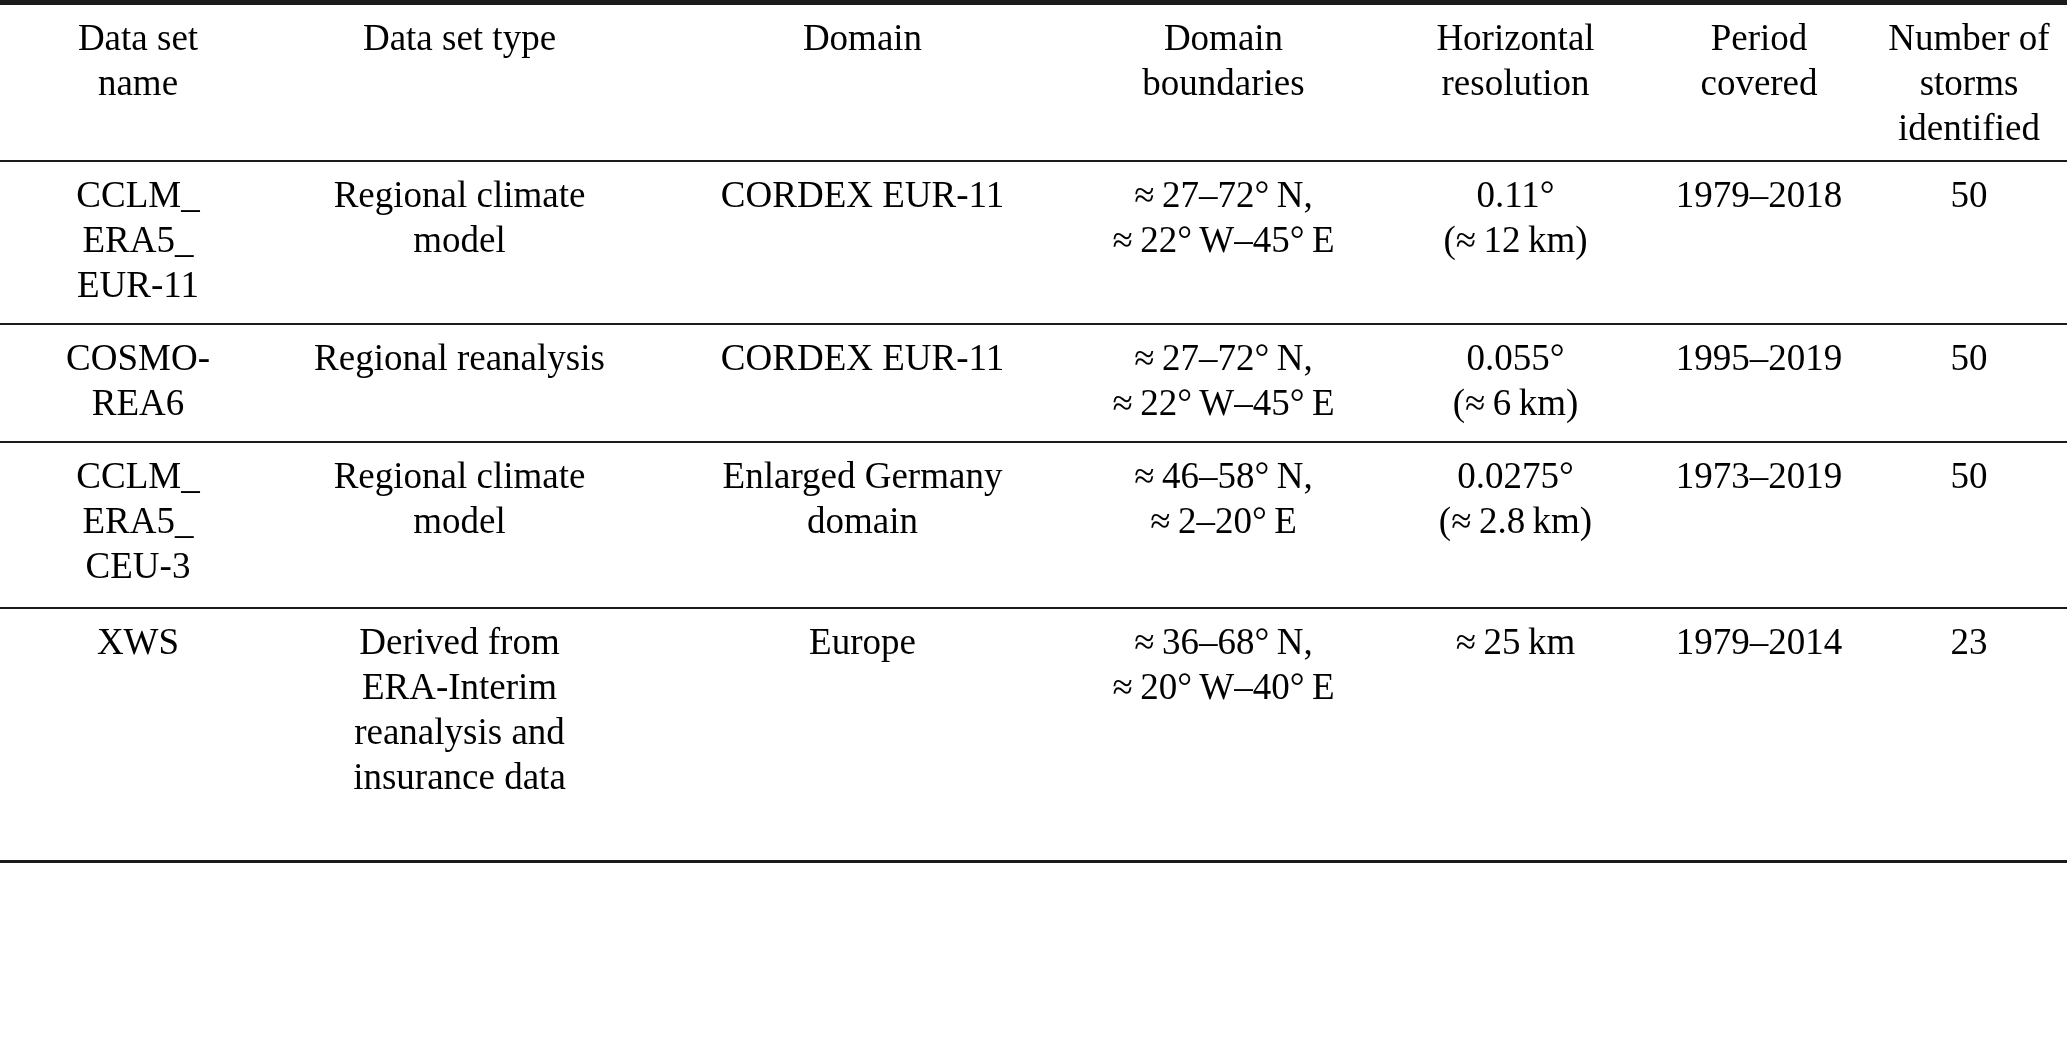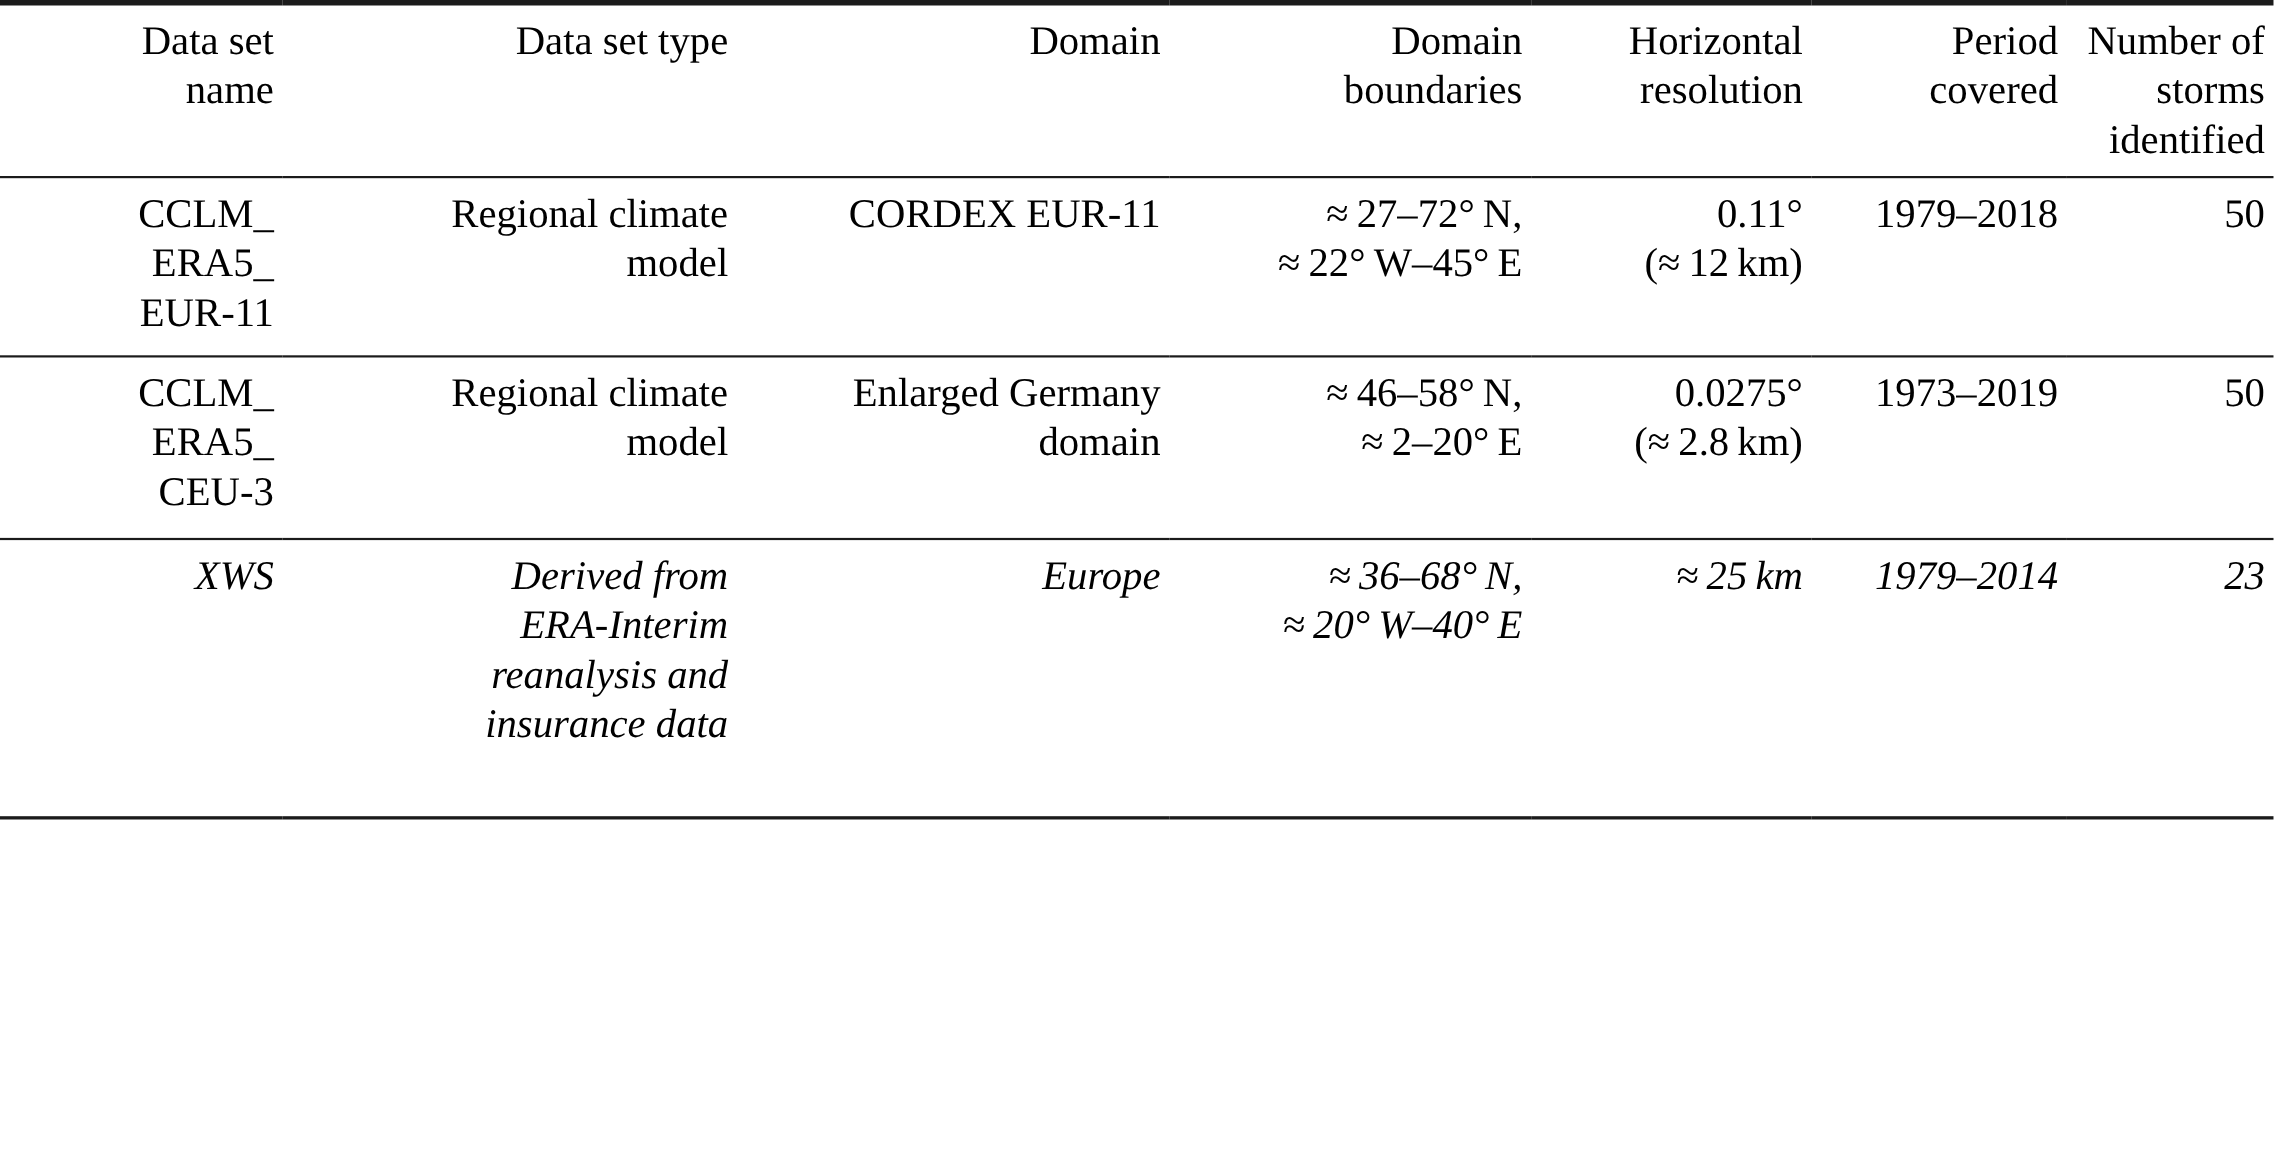--- a/index.html
+++ b/index.html
@@ -17,21 +17,21 @@
   table.datasets {
     border-collapse: collapse;
     table-layout: fixed;
     width: 2067px;
     border-top: 5px solid #1b1b1b;
     border-bottom: 3px solid #1b1b1b;
   }
   table.datasets th,
   table.datasets td {
     vertical-align: top;
-    text-align: right;
+    text-align: center;
     font-weight: normal;
     font-size: 37px;
     line-height: 45px;
     white-space: pre-line;
     padding: 10px 8px 0 0;
     overflow: hidden;
   }
   table.datasets th:first-child,
   table.datasets td:first-child {
     padding-left: 27px;
@@ -49,21 +49,21 @@
   col.c4 { width: 329px; }
   col.c5 { width: 255px; }
   col.c6 { width: 232px; }
   col.c7 { width: 188px; }
   
   tr.hrow { height: 158px; }
   tr.r0 { height: 116px; }
   tr.r1 { height: 163px; }
   tr.r2 { height: 118px; }
   tr.r3 { height: 166px; }
-  tr.r4 { height: 254px; font-style: italic; }
+  tr.r4 { height: 254px; }
   tr.r5 { height: 114px; }
 </style>
 </head>
 <body>
 
 <table class="datasets">
   <colgroup>
     <col class="c1">
       <col class="c2">
       <col class="c3">
@@ -97,20 +97,32 @@
       <td>Regional climate
 model</td>
       <td>CORDEX EUR-11</td>
       <td>≈ 27–72° N,
 ≈ 22° W–45° E</td>
       <td>0.11°
 (≈ 12 km)</td>
       <td>1979–2018</td>
       <td>50</td>
     </tr>
+    <tr class="r2">
+      <td>COSMO-
+REA6</td>
+      <td>Regional reanalysis</td>
+      <td>CORDEX EUR-11</td>
+      <td>≈ 27–72° N,
+≈ 22° W–45° E</td>
+      <td>0.055°
+(≈ 6 km)</td>
+      <td>1995–2019</td>
+      <td>50</td>
+    </tr>
     <tr class="r3">
       <td>CCLM_
 ERA5_
 CEU-3</td>
       <td>Regional climate
 model</td>
       <td>Enlarged Germany
 domain</td>
       <td>≈ 46–58° N,
 ≈ 2–20° E</td>

